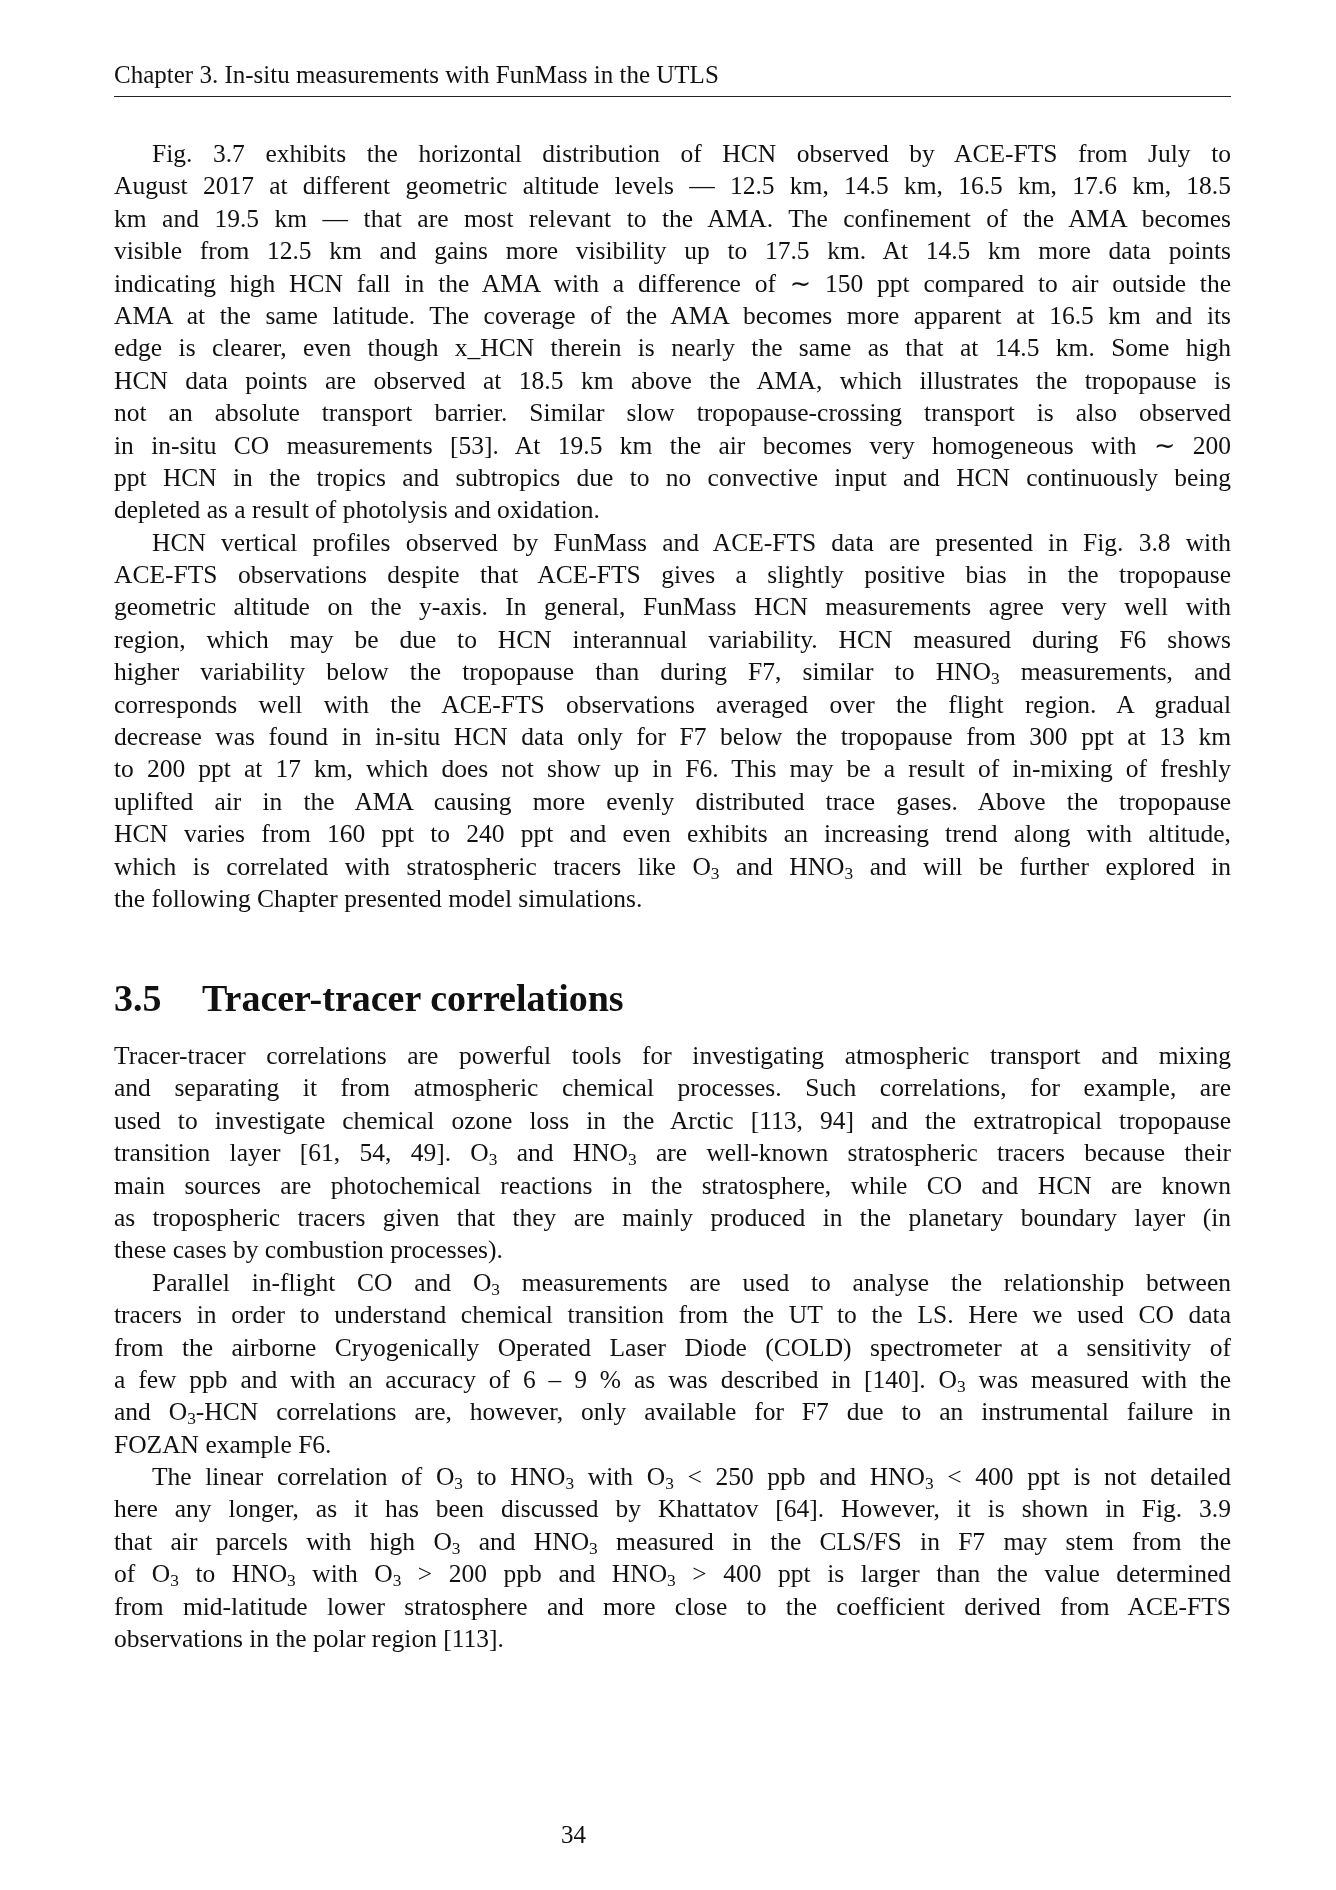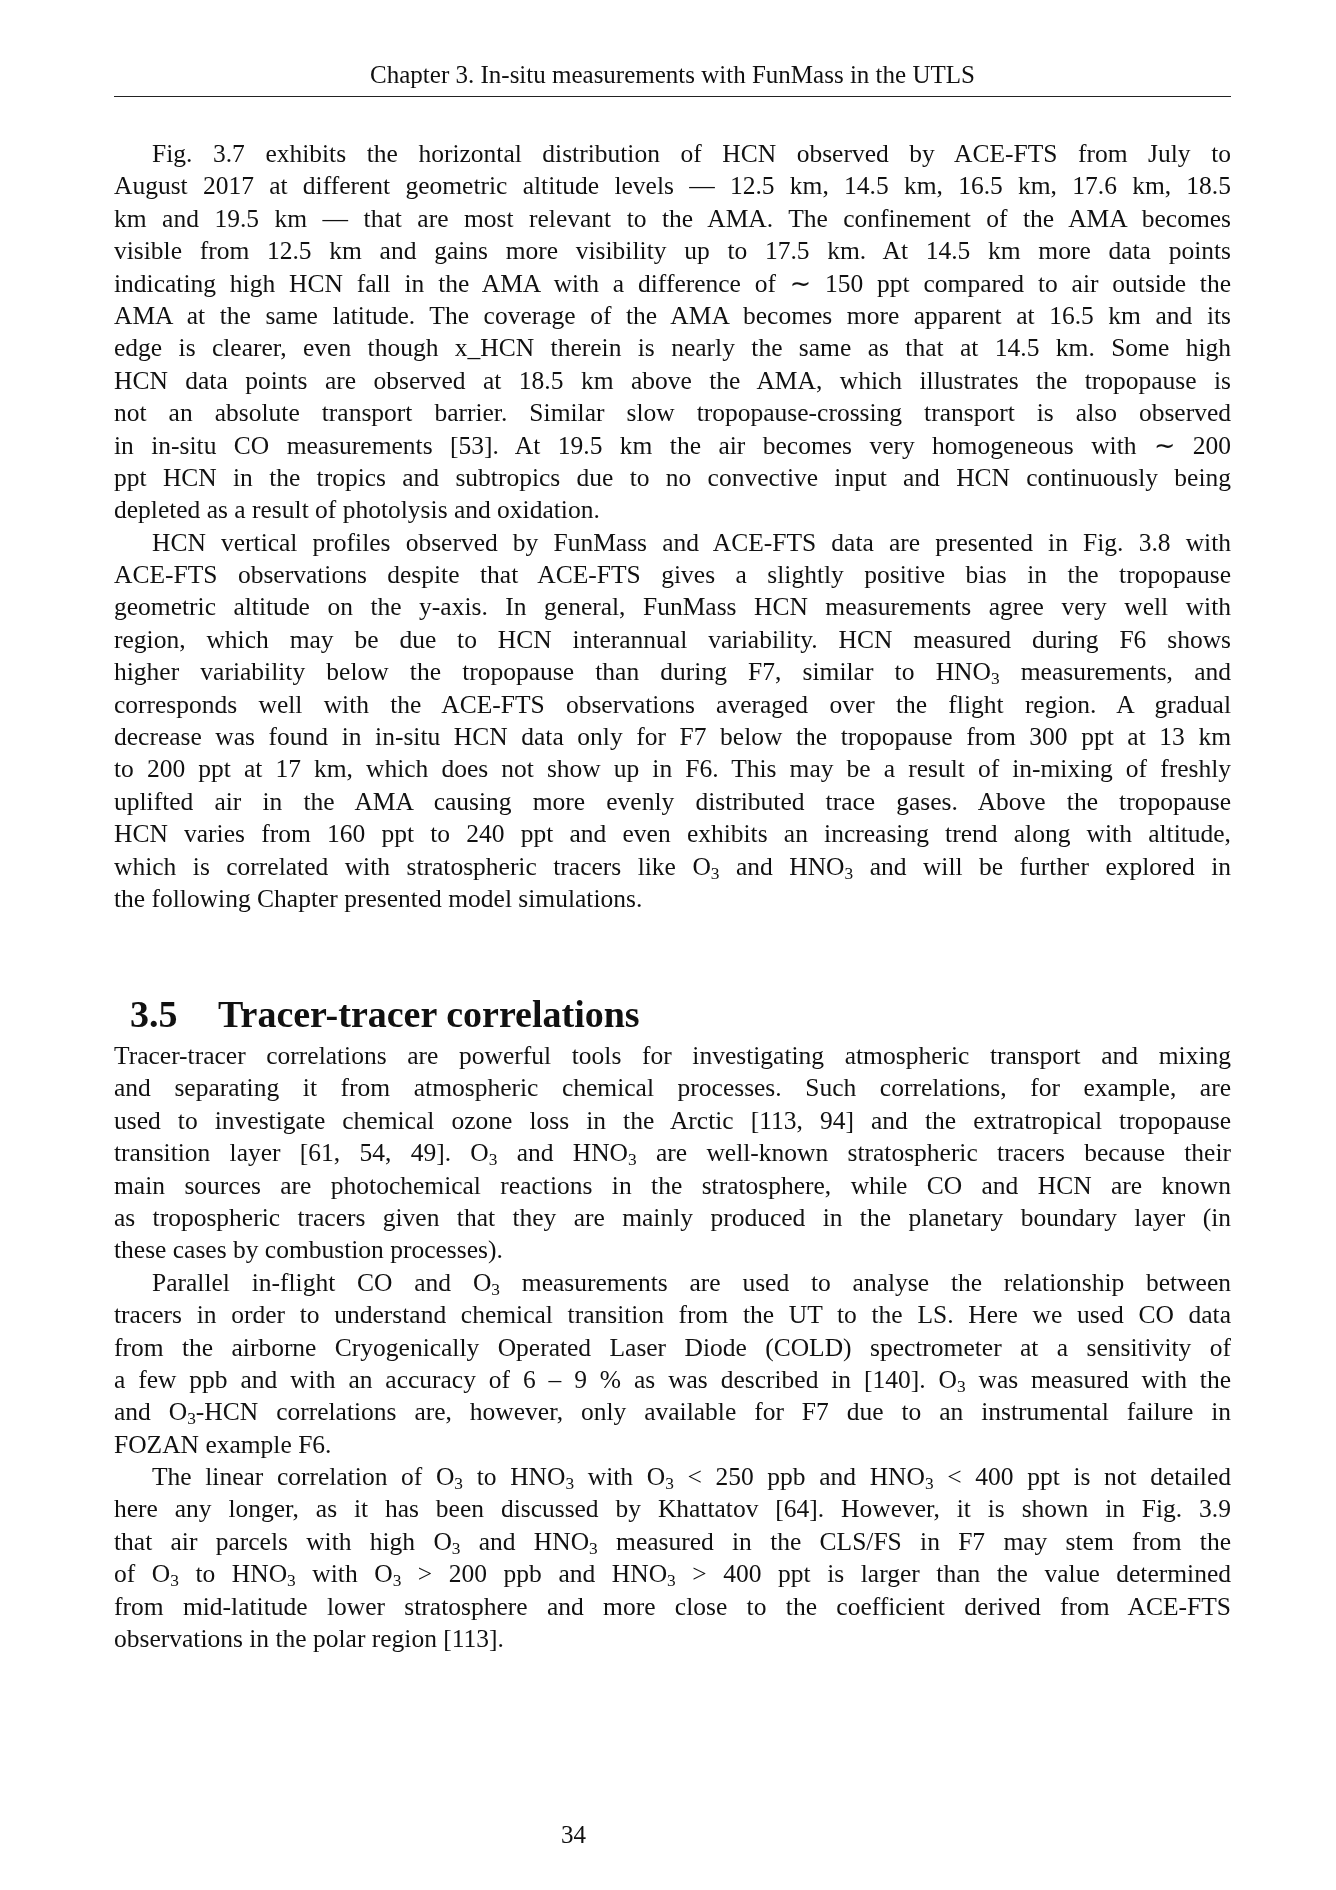--- a/index.html
+++ b/index.html
@@ -3,21 +3,21 @@
 <meta charset="utf-8">
 <style>
   html, body { margin: 0; padding: 0; background: #ffffff; }
   body {
     width: 1336px; height: 1890px; position: relative; overflow: hidden;
     font-family: "Liberation Serif", "DejaVu Serif", serif;
     color: #111111;
   }
   .header {
     position: absolute; left: 114px; top: 58px; width: 1117px;
-    text-align: center; font-size: 25px; line-height: 34px;
+    text-align: left; font-size: 25px; line-height: 34px;
   }
   .header-rule {
     position: absolute; left: 114px; top: 96px; width: 1117px; height: 0;
     border-top: 1.5px solid #222;
   }
   .block { position: absolute; left: 114px; width: 1117px; font-family: Liberation Serif, serif; }
   .line {
     display: block; height: 32.4px; line-height: 32.4px; font-size: 25.5px;
     text-align: justify; text-align-last: justify; white-space: nowrap;
     overflow: visible;
@@ -115,21 +115,21 @@
       </div>
       <div class="line">
         <span class="j">which is correlated with stratospheric tracers like O<sub>3</sub> and HNO<sub>3</sub> and will be further explored in</span>
       </div>
       <div class="line last">
         <span class="j">the following Chapter presented model simulations.</span>
       </div>
     </div>
   </div>
 
-<h2 class="section-title" style="margin:16px;">
+<h2 class="section-title" style="margin:0;">
   <span class="num">3.5</span><span>Tracer-tracer correlations</span>
 </h2>
 
 <div class="block" id="block-after" style="top:1040px;">
     <div>
       <div class="line">
         <span class="j">Tracer-tracer correlations are powerful tools for investigating atmospheric transport and mixing</span>
       </div>
       <div class="line">
         <span class="j">and separating it from atmospheric chemical processes.  Such correlations, for example, are</span>

